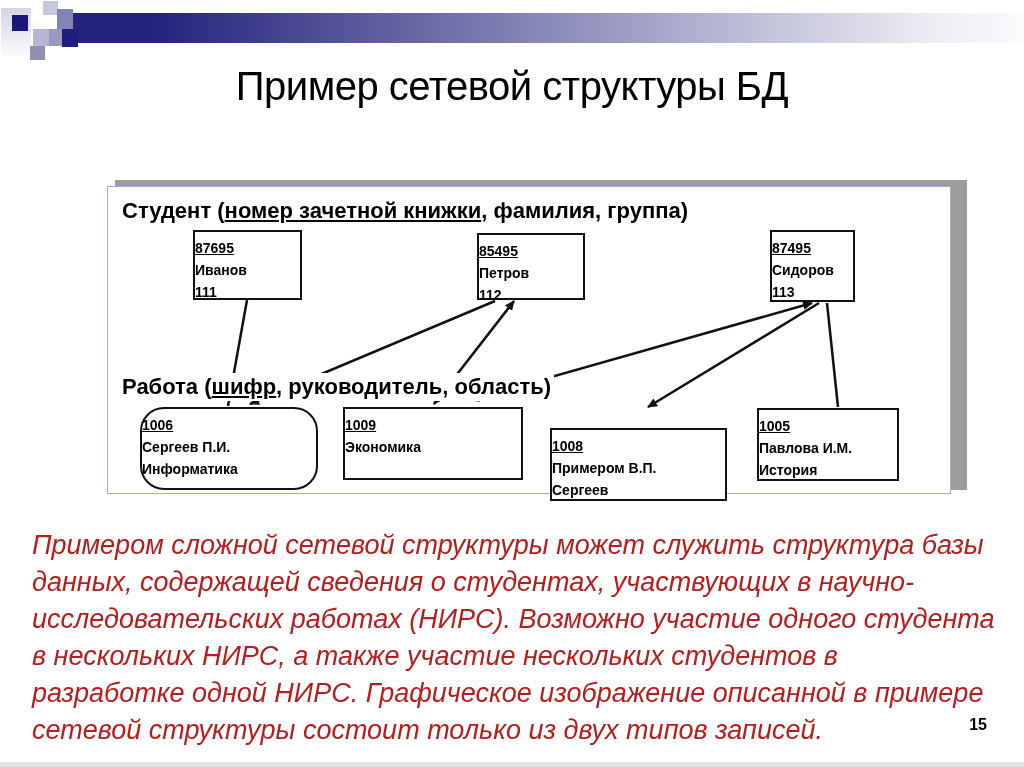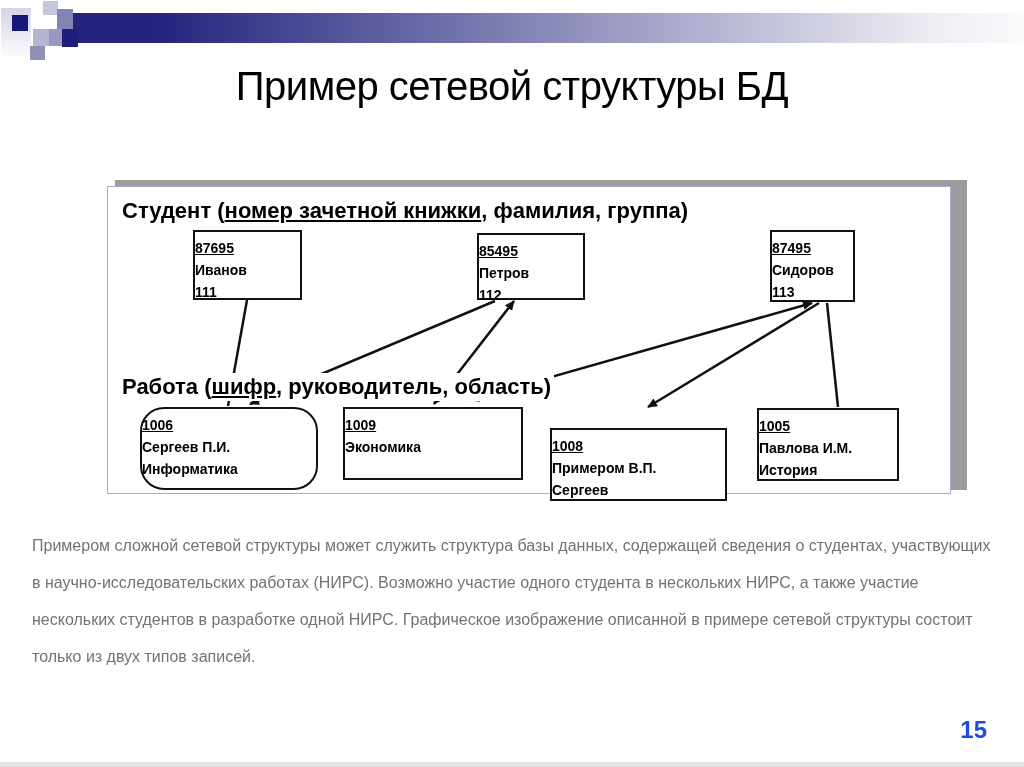--- a/index.html
+++ b/index.html
@@ -36,22 +36,22 @@
   .n-s2{left:477px;top:233px;width:108px;height:67px;}
   .n-s3{left:770px;top:230px;width:85px;height:72px;}
   .n-w1{left:140px;top:407px;width:178px;height:83px;border-radius:24px;}
   .n-w2{left:343px;top:407px;width:180px;height:73px;}
   .n-w3{left:550px;top:408px;width:177px;height:73px;margin-top:20px;}
   .n-w4{left:757px;top:408px;width:142px;height:73px;}
   .node .key{text-decoration:underline;display:block;}
   .node span{display:block;}
   
   .body-text{position:absolute;left:32px;top:527px;width:964px;
-             font-size:16px;line-height:37px;color:#737373;}
-  .page-num{position:absolute;right:37px;top:716px;font-size:24px;font-weight:700;color:#1d4ed8;}
+             font-size:27px;line-height:37px;color:#b91c1c;font-style:italic;}
+  .page-num{position:absolute;right:37px;top:716px;font-size:16px;font-weight:700;color:#000000;}
   .bottom-strip{position:absolute;left:0;bottom:0;width:1024px;height:5px;background:#e3e3e3;}
 </style>
 </head>
 <body>
 
 <div class="slide">
 
   <div class="hbar"></div>
   <div class="sq sq-pale"></div>
   <div class="sq sq-navy"></div>

